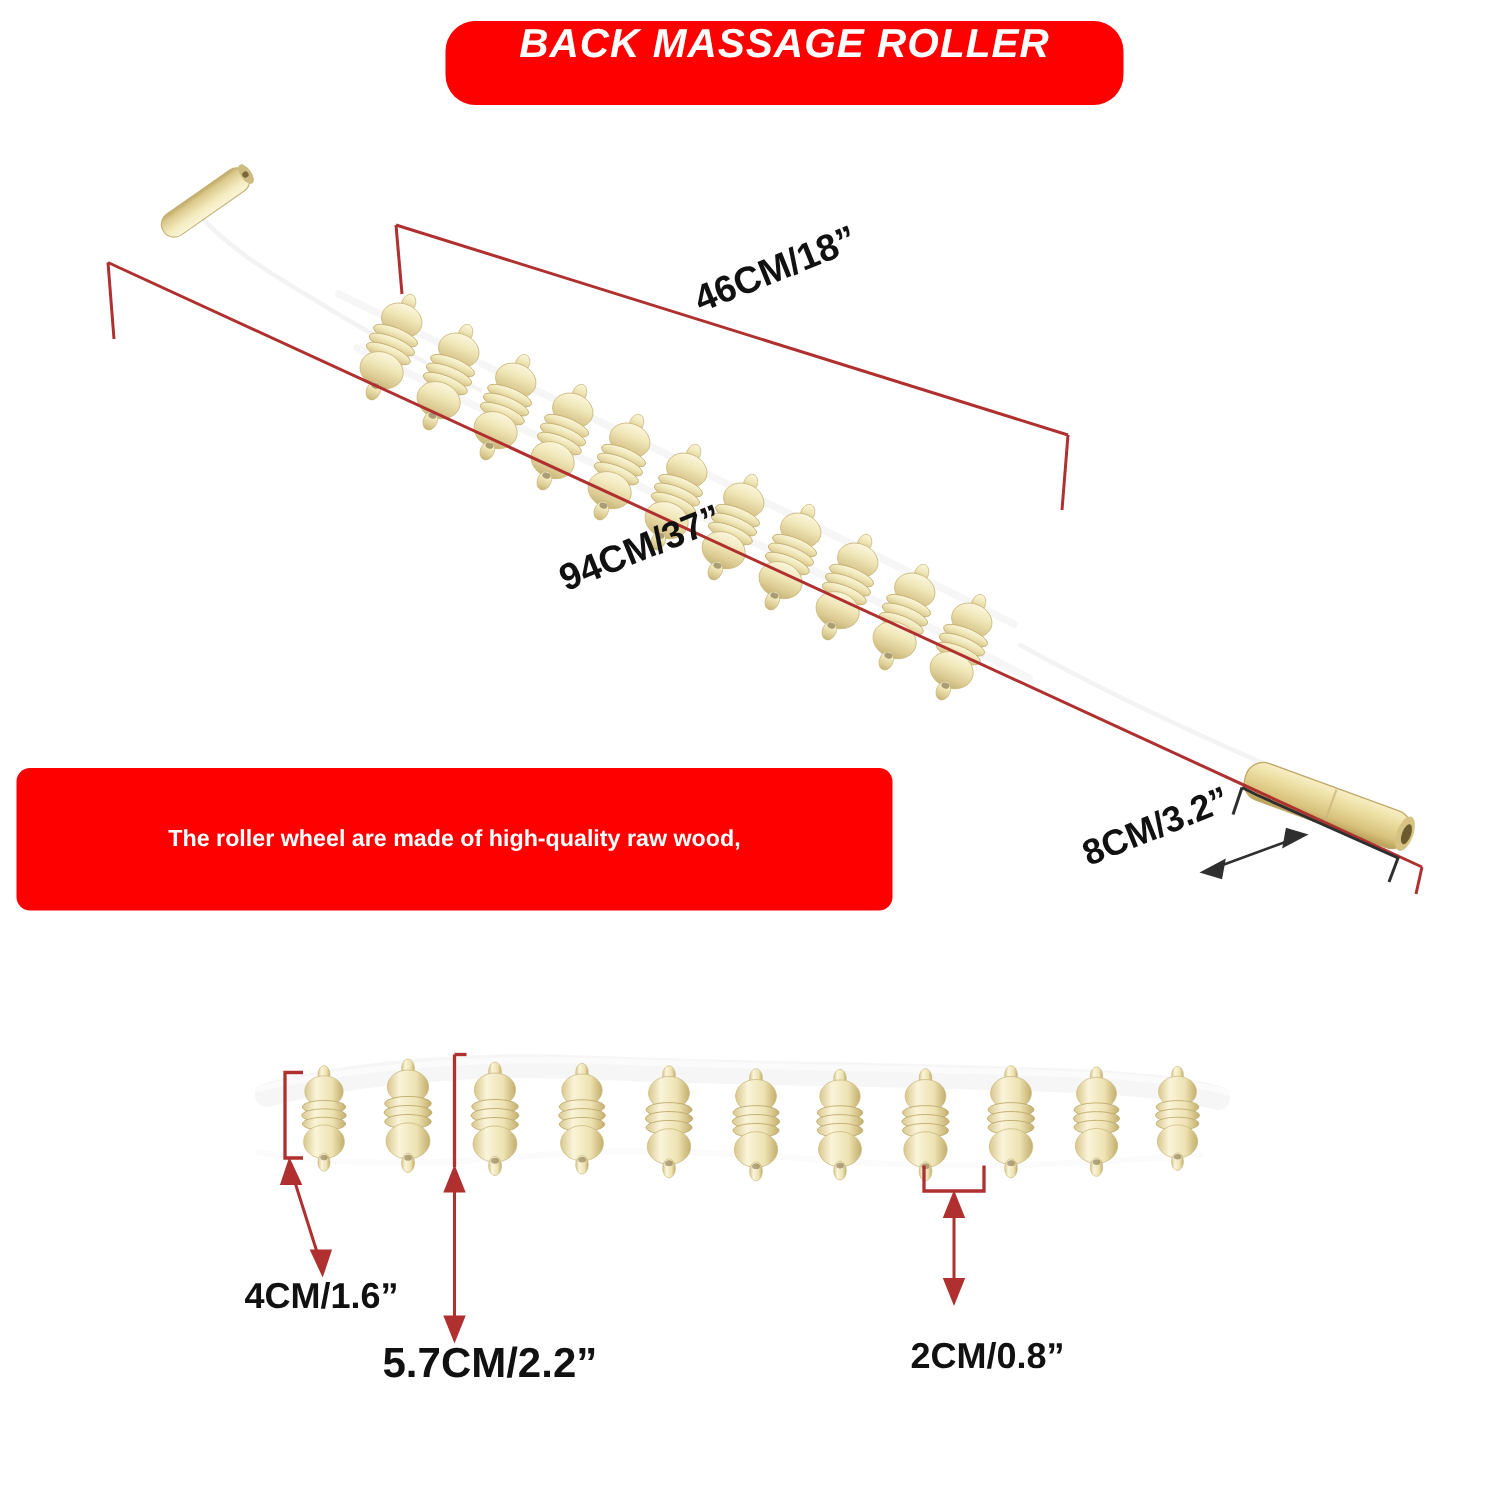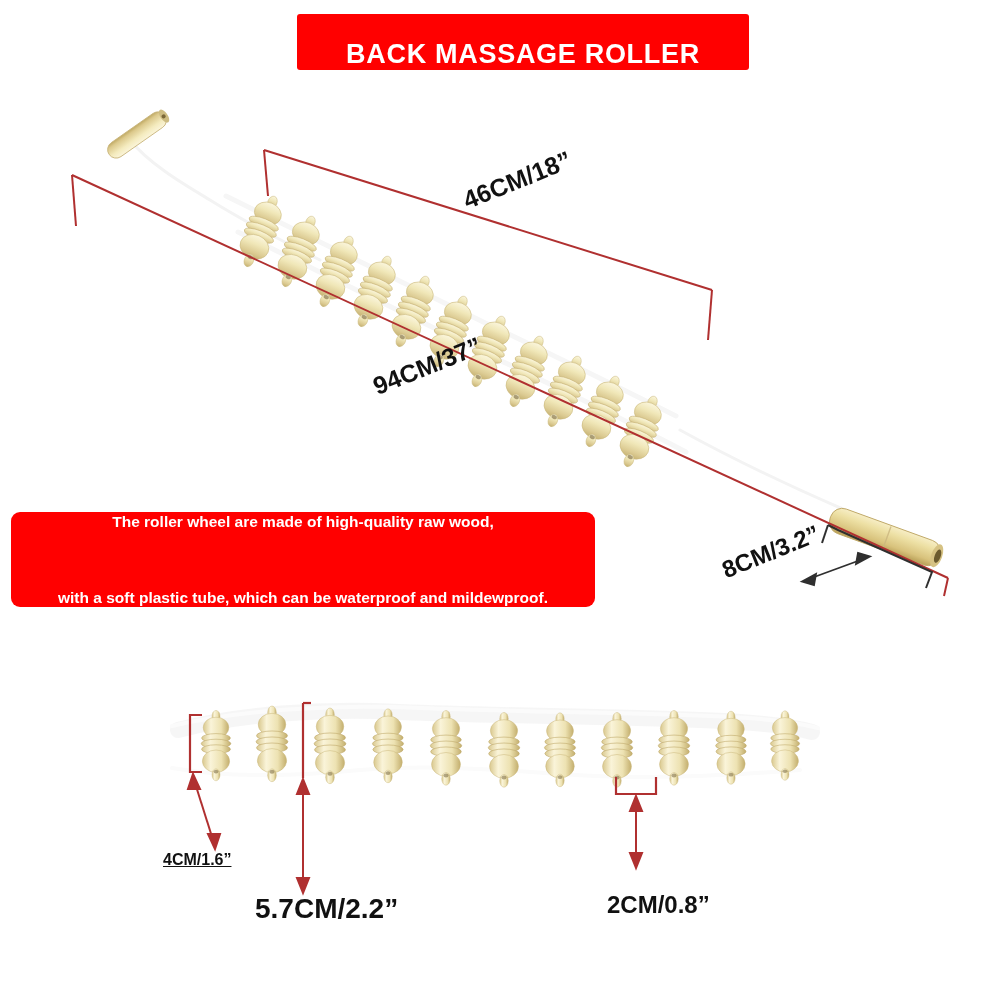--- a/index.html
+++ b/index.html
@@ -16,25 +16,26 @@
   }
 
   
   #title-banner {
     position: absolute;
     left: 297px;
     top: 14px;
     width: 452px;
     height: 56px;
     background: #FF0000;
-    border-radius: 3px;
+    border-radius: 20px;
     display: flex;
-    align-items: flex-end;
+    align-items: flex-start;
     justify-content: center;
     box-sizing: border-box;
+    font-style: italic;
   }
   #title-banner .txt {
     color: #ffffff;
     font-size: 27px;
     font-weight: bold;
     letter-spacing: 0.7px;
     white-space: nowrap;
   }
 
   
@@ -98,22 +99,21 @@
   #label-8 {
     left: 718px;
     top: 558px;
     font-size: 24px;
     transform: rotate(-22deg);
     transform-origin: left top;
   }
   #label-4 {
     left: 163px;
     top: 851px;
-    font-size: 16px;
-    text-decoration: underline;
+    font-size: 24px;
   }
   #label-57 {
     left: 255px;
     top: 893px;
     font-size: 28px;
   }
   #label-2 {
     left: 607px;
     top: 891px;
     font-size: 24px;
@@ -260,21 +260,20 @@
 </svg>
 
 <div class="dim-label" id="label-46">46CM/18”</div>
 
 <div class="dim-label" id="label-94">94CM/37”</div>
 
 <div class="dim-label" id="label-8">8CM/3.2”</div>
 
 <div id="desc-banner">
   <div class="line">The roller wheel  are made of high-quality raw wood,</div>
-  <div class="line">with a soft plastic tube, which can be waterproof and mildewproof.</div>
 </div>
 
 <svg class="product overlay-svg" viewBox="0 0 1000 1000" xmlns="http://www.w3.org/2000/svg">
   <defs>
     <g id="rollerUnitB">
       <ellipse cx="0" cy="-32" rx="5" ry="7.5" fill="url(#woodGradS)" stroke="#C8B67A" stroke-width="0.5"></ellipse>
       <ellipse cx="0" cy="-18" rx="16" ry="13" fill="url(#woodGradS)" stroke="#CBB87C" stroke-width="0.6"></ellipse>
       <ellipse cx="0" cy="-5" rx="18" ry="5.5" fill="url(#woodGradS)" stroke="#BFA96A" stroke-width="0.7"></ellipse>
       <ellipse cx="0" cy="2" rx="18.5" ry="5.5" fill="url(#woodGradS)" stroke="#BFA96A" stroke-width="0.7"></ellipse>
       <ellipse cx="0" cy="9" rx="18" ry="5.5" fill="url(#woodGradS)" stroke="#BFA96A" stroke-width="0.7"></ellipse>

